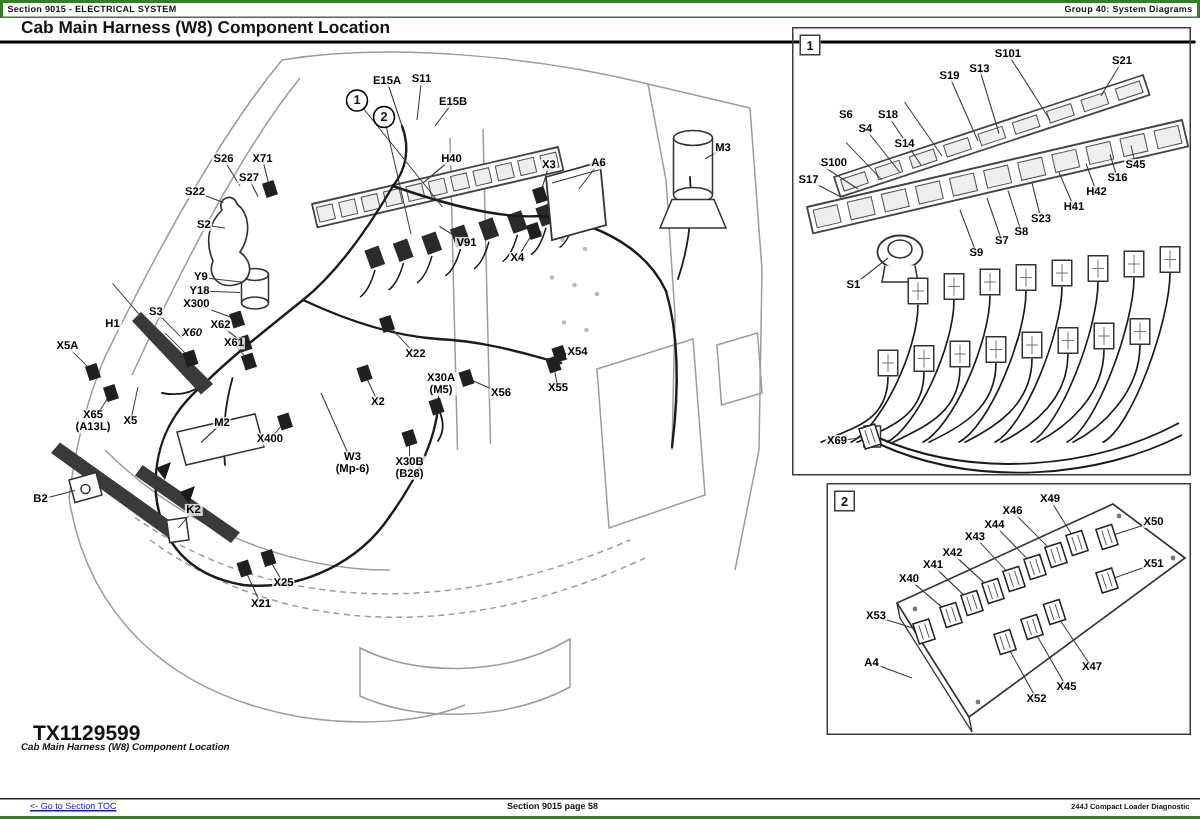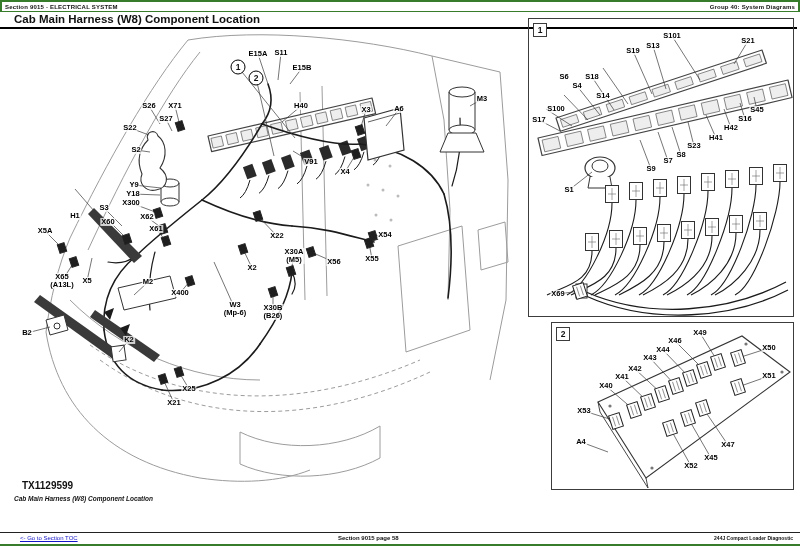--- a/index.html
+++ b/index.html
@@ -20,21 +20,21 @@
   .badge{position:absolute;left:4px;top:4px;width:12px;height:12px;border:1px solid #3c3c3c;
        font-size:8.5px;font-weight:bold;line-height:12px;text-align:center;background:#fff;}
   svg.layer{position:absolute;left:0;top:0;z-index:2;}
   svg#overlay{z-index:3;}
   .lbl{position:absolute;transform:translate(-50%,-50%);font-size:7.5px;font-weight:bold;
        line-height:1.08;text-align:center;white-space:nowrap;color:#000;
        background:rgba(255,255,255,.78);padding:0 1px;z-index:4;}
   .callout{position:absolute;width:13px;height:13px;border:1.4px solid #000;border-radius:50%;
        background:#fff;font-size:8.5px;font-weight:bold;line-height:13px;text-align:center;
        transform:translate(-50%,-50%);z-index:4;}
-  .txid{position:absolute;left:22px;top:480px;font-size:10px;font-weight:bold;z-index:4;}
+  .txid{position:absolute;left:22px;top:480px;font-size:14px;font-weight:bold;z-index:4;}
   .caption{position:absolute;left:14px;top:495px;font-size:6.5px;font-weight:bold;
        font-style:italic;z-index:4;}
   .ftr-line{position:absolute;left:0;right:0;top:532px;border-top:1.2px solid #222;}
   .ftr{position:absolute;left:0;right:0;top:535px;height:9px;font-size:6px;z-index:4;}
   .ftr .toc{position:absolute;left:20px;color:#1515c8;text-decoration:underline;cursor:pointer;}
   .ftr .pg{position:absolute;left:338px;font-weight:bold;}
   .ftr .doc{position:absolute;right:7px;font-size:5px;font-weight:bold;}
   .grn-bottom{position:absolute;left:0;right:0;bottom:0;height:2px;background:var(--grn);}
 </style>
 </head>
@@ -470,21 +470,21 @@
     </div>
     <div class="lbl" style="left: 104px; top: 208px;">
       <div>S3</div>
     </div>
     <div class="lbl" style="left: 131px; top: 203px;">
       <div>X300</div>
     </div>
     <div class="lbl" style="left: 147px; top: 217px;">
       <div>X62</div>
     </div>
-    <div class="lbl" style="left: 108px; top: 222px;">
+    <div class="lbl" style="left: 128px; top: 222px; font-style: italic;">
       <div>X60</div>
     </div>
     <div class="lbl" style="left: 156px; top: 229px;">
       <div>X61</div>
     </div>
     <div class="lbl" style="left: 45px; top: 231px;">
       <div>X5A</div>
     </div>
     <div class="lbl" style="left: 62px; top: 281px;">
       <div>X65</div>

